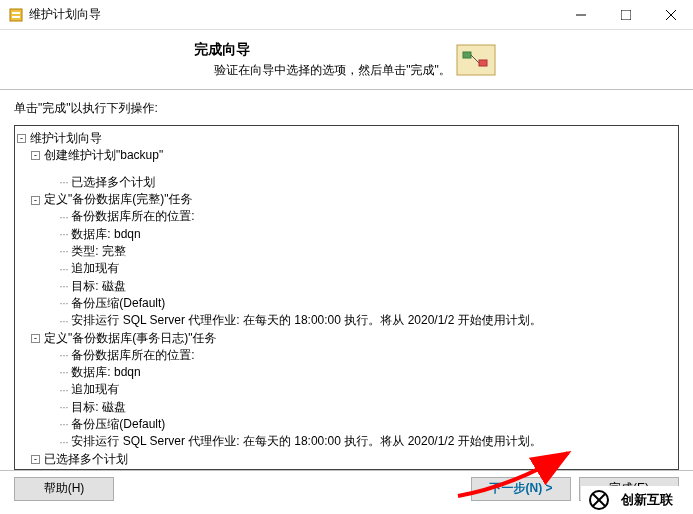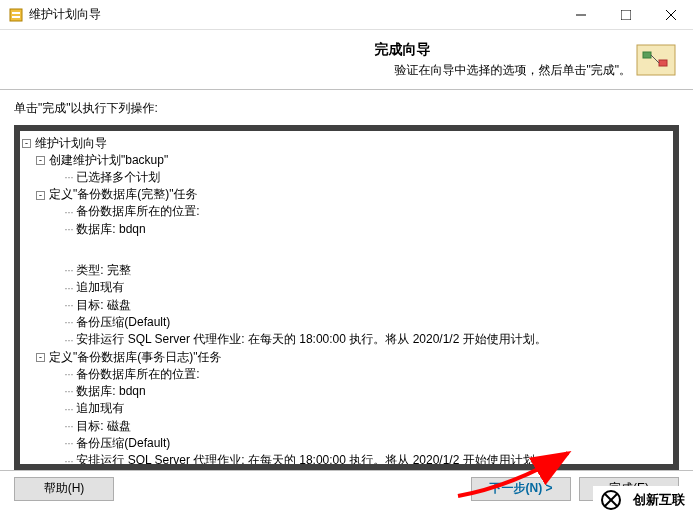--- a/index.html
+++ b/index.html
@@ -50,21 +50,21 @@
       display: flex;
       align-items: center;
       justify-content: center;
       cursor: pointer;
     }
     .header-section {
       height: 60px;
       background: #fff;
       border-bottom: 1px solid #c0c0c0;
       display: flex;
-      justify-content: flex-end;
+      justify-content: center;
       align-items: center;
       padding: 8px 14px 8px 14px;
     }
     .header-text {
       display: flex;
       flex-direction: column;
     }
     .header-title {
       font-size: 14px;
       font-weight: bold;
@@ -84,21 +84,21 @@
       padding: 10px 14px 0 14px;
       height: 380px;
       display: flex;
       flex-direction: column;
     }
     .instruction {
       font-size: 12px;
       margin-bottom: 8px;
     }
     .tree-box {
-      border: 6px solid #404040;
+      border: 1px solid #404040;
       background: #fff;
       flex: 1;
       overflow: auto;
       padding: 4px 2px;
     }
     .tree-node {
       white-space: nowrap;
       line-height: 17px;
       font-size: 12px;
     }
@@ -152,21 +152,21 @@
     }
     .arrow-overlay {
       position: absolute;
       right: 110px;
       bottom: 10px;
       pointer-events: none;
       z-index: 100;
     }
     .watermark {
       position: absolute;
-      right: 0;
+      right: 12px;
       bottom: 0;
       background: #fff;
       padding: 4px 8px;
       display: flex;
       align-items: center;
       gap: 12px;
       z-index: 200;
       font-size: 13px;
       font-weight: bold;
     }
@@ -226,29 +226,29 @@
 
 <div class="content-area">
   <div class="instruction">单击"完成"以执行下列操作:</div>
   <div class="tree-box">
     <div class="tree-node">
       <span class="tree-toggle">-</span><span>维护计划向导</span>
     </div>
     <div class="tree-node" style="padding-left:14px;">
       <span class="tree-toggle">-</span><span>创建维护计划"backup"</span>
     </div>
-    <div class="tree-node" style="padding-left:42px;">
+    <div class="tree-node" style="padding-left:42px;margin-top:10px;">
       <span class="tree-line">···</span> <span>已选择多个计划</span>
     </div>
     <div class="tree-node" style="padding-left:14px;">
       <span class="tree-toggle">-</span><span>定义"备份数据库(完整)"任务</span>
     </div>
     <div class="tree-node" style="padding-left:42px;"><span class="tree-line">···</span> <span>备份数据库所在的位置:</span></div>
     <div class="tree-node" style="padding-left:42px;"><span class="tree-line">···</span> <span>数据库: bdqn</span></div>
-    <div class="tree-node" style="padding-left:42px;margin-top:24px;"><span class="tree-line">···</span> <span>类型: 完整</span></div>
+    <div class="tree-node" style="padding-left:42px;"><span class="tree-line">···</span> <span>类型: 完整</span></div>
     <div class="tree-node" style="padding-left:42px;"><span class="tree-line">···</span> <span>追加现有</span></div>
     <div class="tree-node" style="padding-left:42px;"><span class="tree-line">···</span> <span>目标: 磁盘</span></div>
     <div class="tree-node" style="padding-left:42px;"><span class="tree-line">···</span> <span>备份压缩(Default)</span></div>
     <div class="tree-node" style="padding-left:42px;"><span class="tree-line">···</span> <span>安排运行 SQL Server 代理作业: 在每天的 18:00:00 执行。将从 2020/1/2 开始使用计划。</span></div>
     <div class="tree-node" style="padding-left:14px;">
       <span class="tree-toggle">-</span><span>定义"备份数据库(事务日志)"任务</span>
     </div>
     <div class="tree-node" style="padding-left:42px;"><span class="tree-line">···</span> <span>备份数据库所在的位置:</span></div>
     <div class="tree-node" style="padding-left:42px;"><span class="tree-line">···</span> <span>数据库: bdqn</span></div>
     <div class="tree-node" style="padding-left:42px;"><span class="tree-line">···</span> <span>追加现有</span></div>

